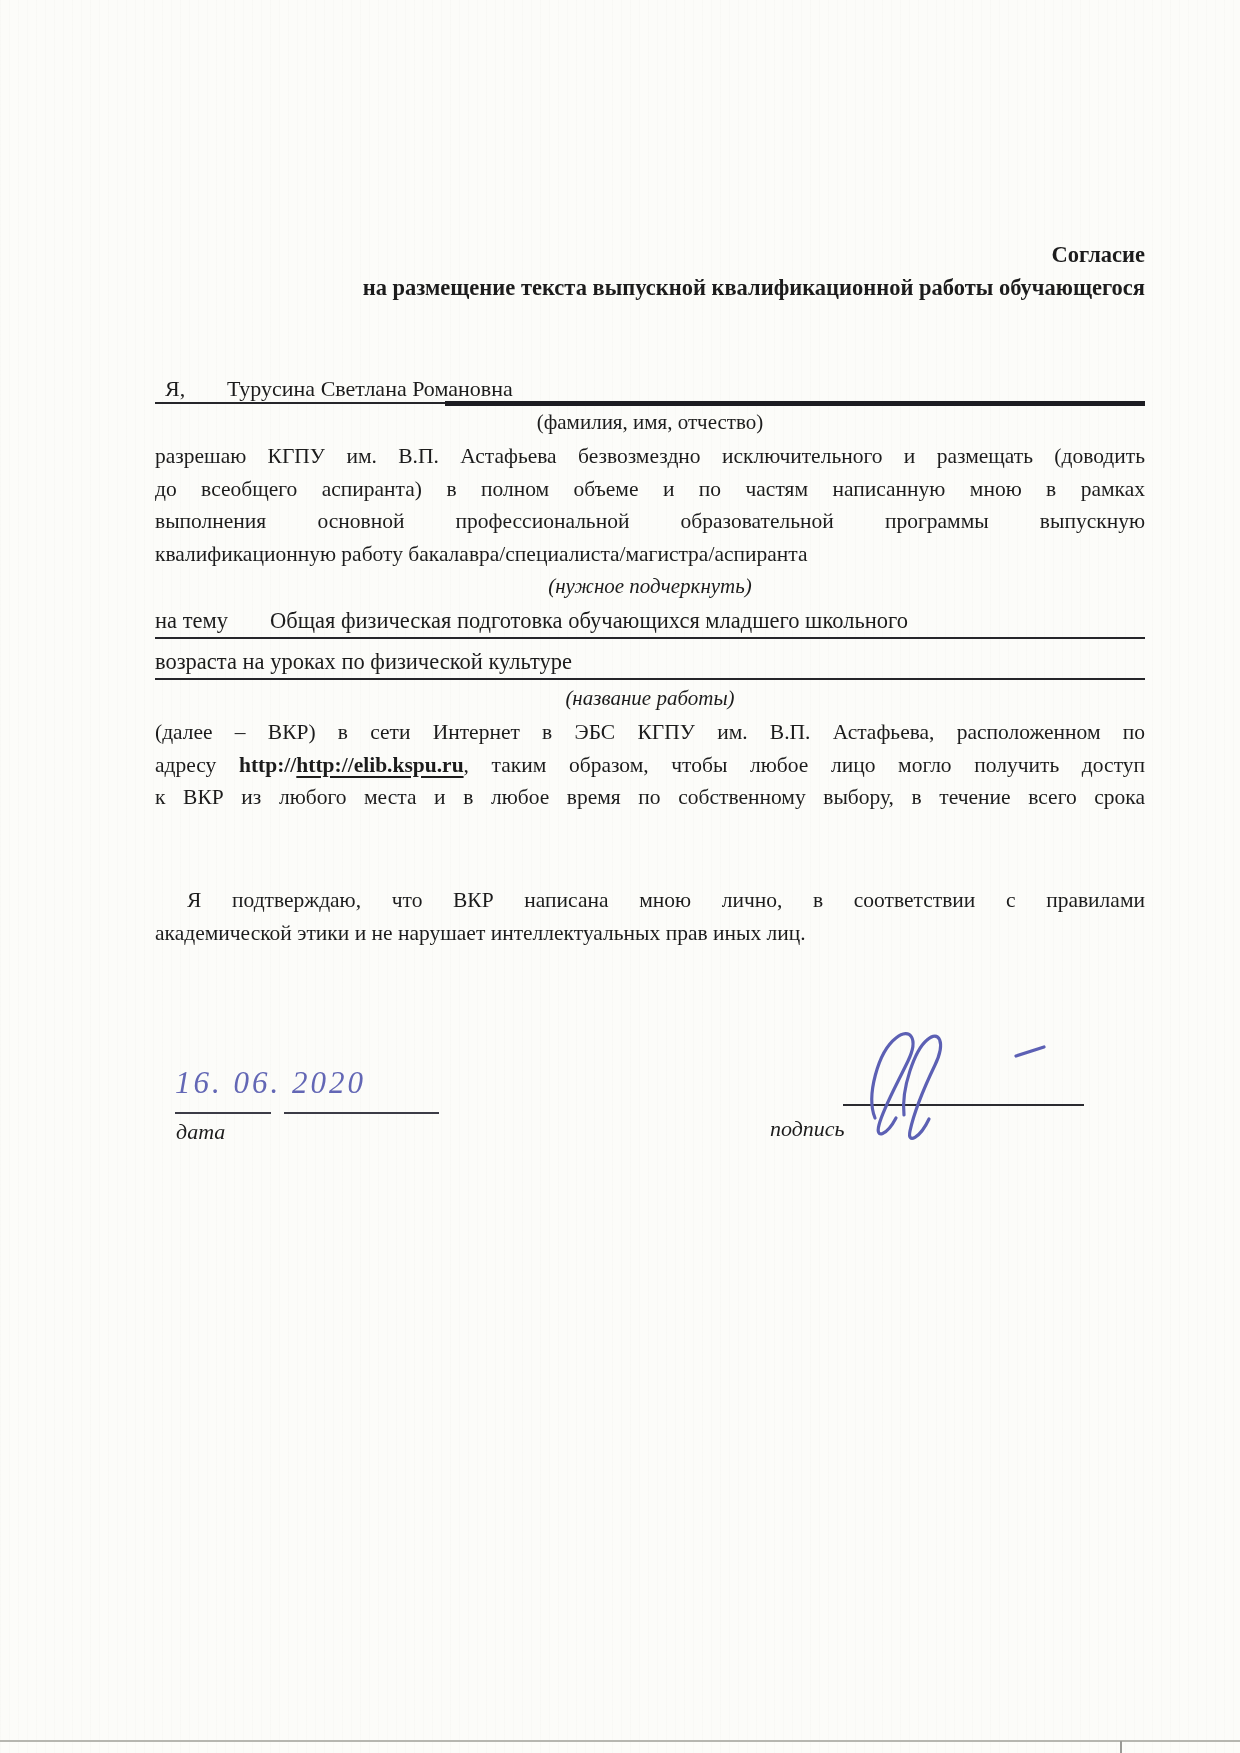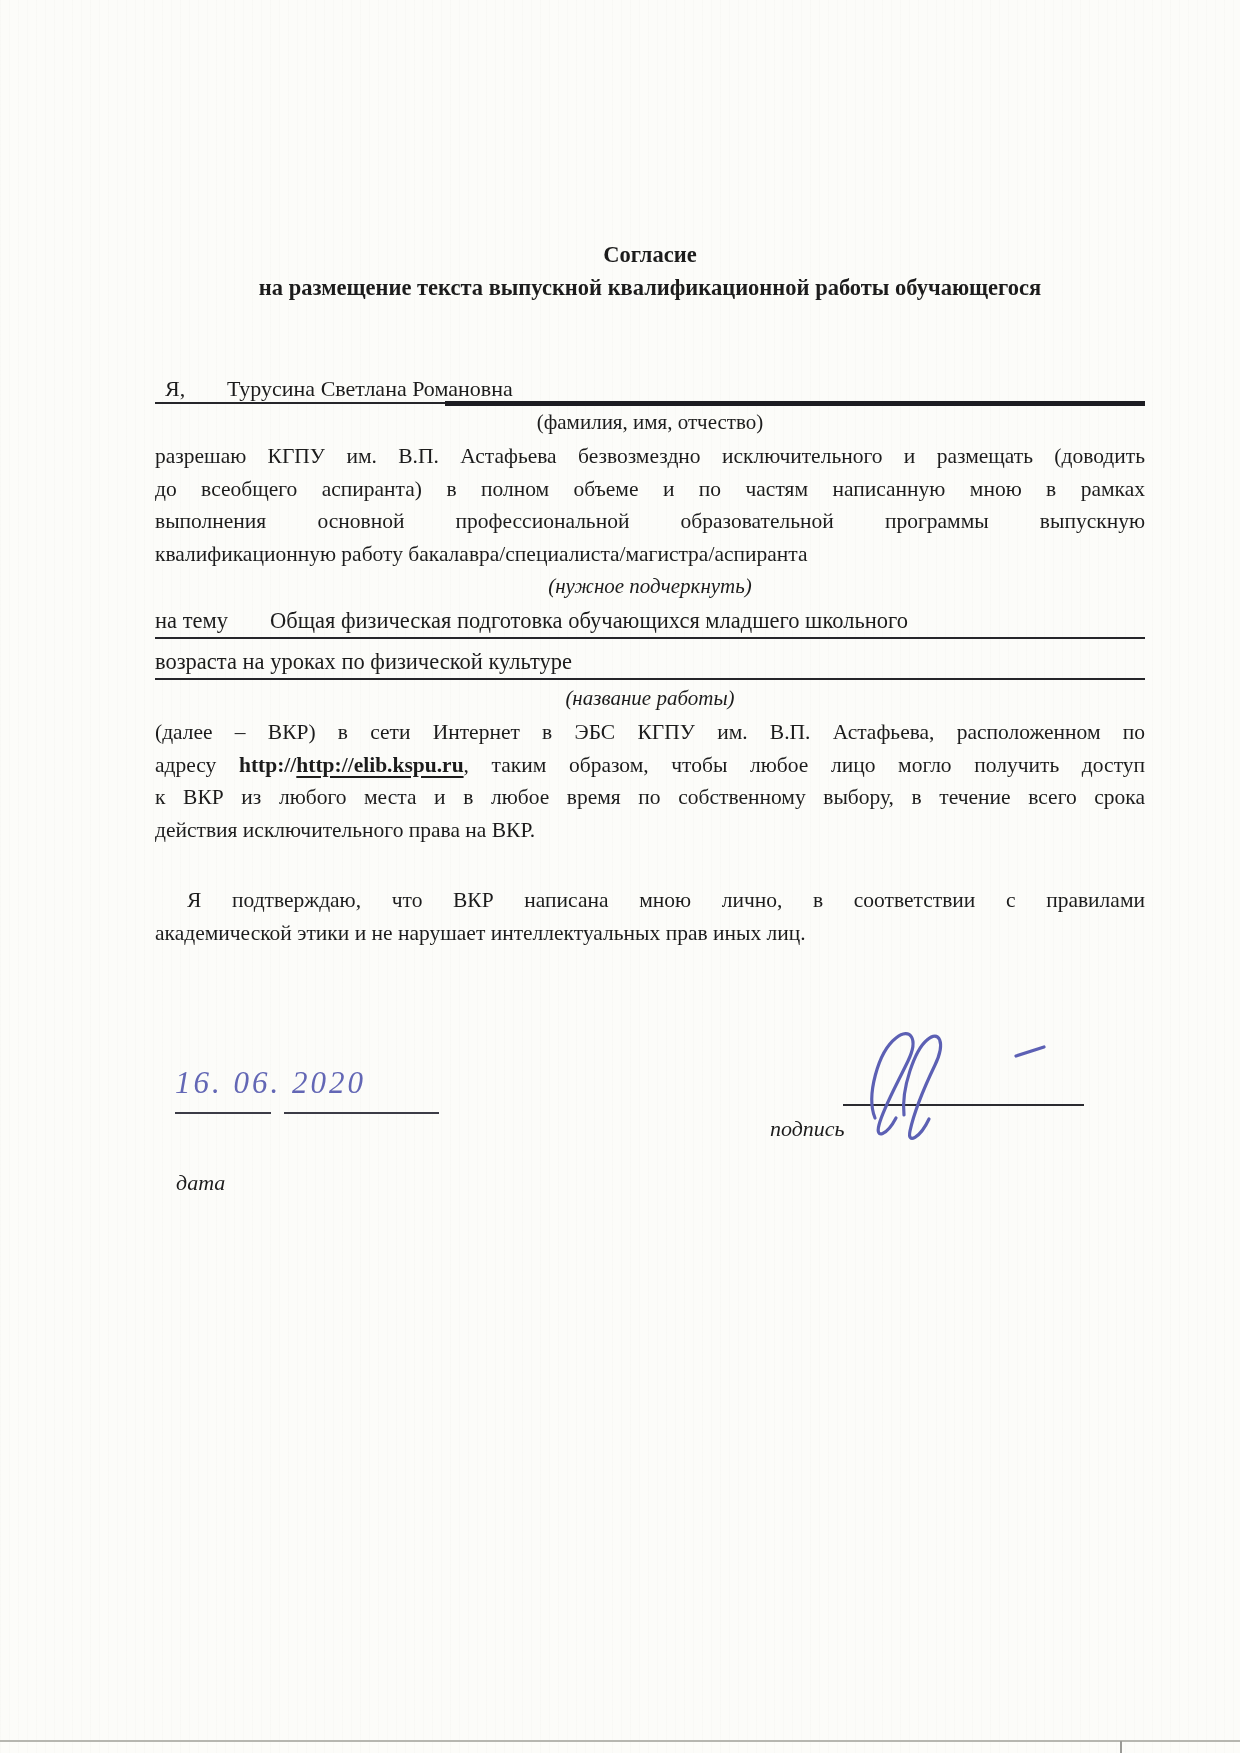--- a/index.html
+++ b/index.html
@@ -11,21 +11,21 @@
     background: #fcfcf9;
     background-image: repeating-linear-gradient(90deg,
       rgba(120,120,110,0.025) 0px, rgba(120,120,110,0.025) 1px,
       transparent 1px, transparent 9px);
     overflow: hidden;
     font-family: "Liberation Serif", "DejaVu Serif", serif;
     color: #1c1c1c;
   }
   .abs { position: absolute; }
   .col { left: 155px; width: 990px; }
-  .title-block { top: 238px; text-align: center; font-weight: bold; font-size: 22.5px; line-height: 33px; }
+  .title-block { top: 238px; text-align: right; font-weight: bold; font-size: 22.5px; line-height: 33px; }
   .name-line {
     top: 376px; height: 26px;
     border-bottom: 2px solid #26262a;
     font-size: 22px; line-height: 26px;
   }
   .name-prefix { position: absolute; left: 10px; }
   .name-value { position: absolute; left: 72px; }
   .name-thickbar { position: absolute; left: 290px; right: 0; bottom: -4px; height: 5px; background: #1d1d22; }
   .caption { text-align: center; font-size: 21px; line-height: 24px; }
   .caption.it { font-style: italic; }
@@ -48,21 +48,21 @@
   .topic1 { top: 606px; }
   .topic2 { top: 647px; }
   .topic-label { margin-right: 42px; }
   .hand { color: #6367b5; font-style: italic; }
   .date-value { top: 1066px; left: 175px; font-size: 31px; letter-spacing: 3px; line-height: 34px; }
   .date-ul { top: 1112px; height: 2px; background: #3c3c46; }
   .date-ul1 { left: 175px; width: 96px; }
   .date-ul2 { left: 284px; width: 155px; }
   .sig-line { top: 1104px; left: 843px; width: 241px; height: 2px; background: #2b2b30; }
   .hw-label { font-style: italic; font-size: 22px; color: #1c1c1c; }
-  .date-label { top: 1170px; left: 176px; }
+  .date-label { top: 1119px; left: 176px; }
   .sig-label { top: 1116px; left: 770px; }
   .sig-svg { top: 1016px; left: 820px; width: 250px; height: 130px; }
   .scan-bottom-line { top: 1740px; left: 0; width: 1240px; height: 2px; background: #b6b6b0; }
   .scan-bottom-tick { top: 1741px; left: 1120px; width: 2px; height: 12px; background: #9a9a96; }
 </style>
 </head>
 <body>
 
 <div class="page">
 
@@ -92,21 +92,20 @@
   </div>
   <div class="abs col topic-line topic2">
     <span>возраста на уроках по физической культуре</span>
   </div>
   <div class="abs col caption it cap3">(название работы)</div>
 
   <div class="abs col para p-vkr">
     <div class="jline">(далее – ВКР) в сети Интернет в ЭБС КГПУ им. В.П. Астафьева, расположенном по</div>
     <div class="jline"><span>адресу </span><span class="b">http://</span><span class="b u">http://elib.kspu.ru</span><span>, таким образом, чтобы любое лицо могло получить доступ</span></div>
     <div class="jline">к ВКР  из любого места и в любое время по собственному выбору, в течение всего срока</div>
-    <div class="lline">действия исключительного права на ВКР.</div>
   </div>
 
   <div class="abs col para p-confirm">
     <div class="jline indent">Я подтверждаю, что ВКР написана мною лично, в соответствии с правилами</div>
     <div class="lline">академической этики и не нарушает интеллектуальных прав иных лиц.</div>
   </div>
 
   <div class="abs hand date-value">16. 06. 2020</div>
   <div class="abs date-ul date-ul1"></div>
   <div class="abs date-ul date-ul2"></div>

